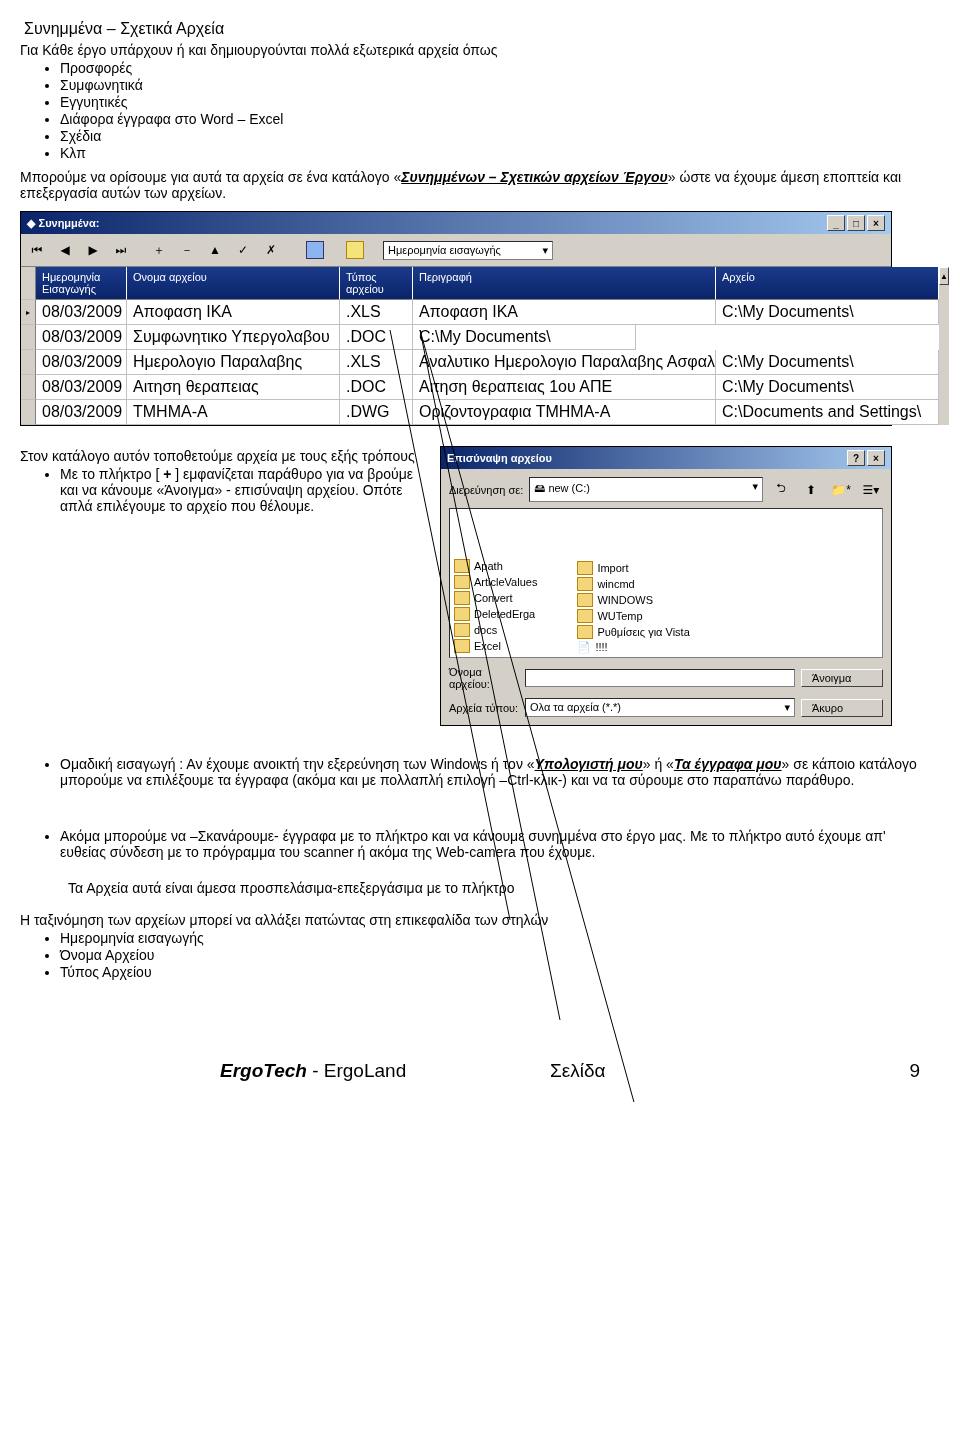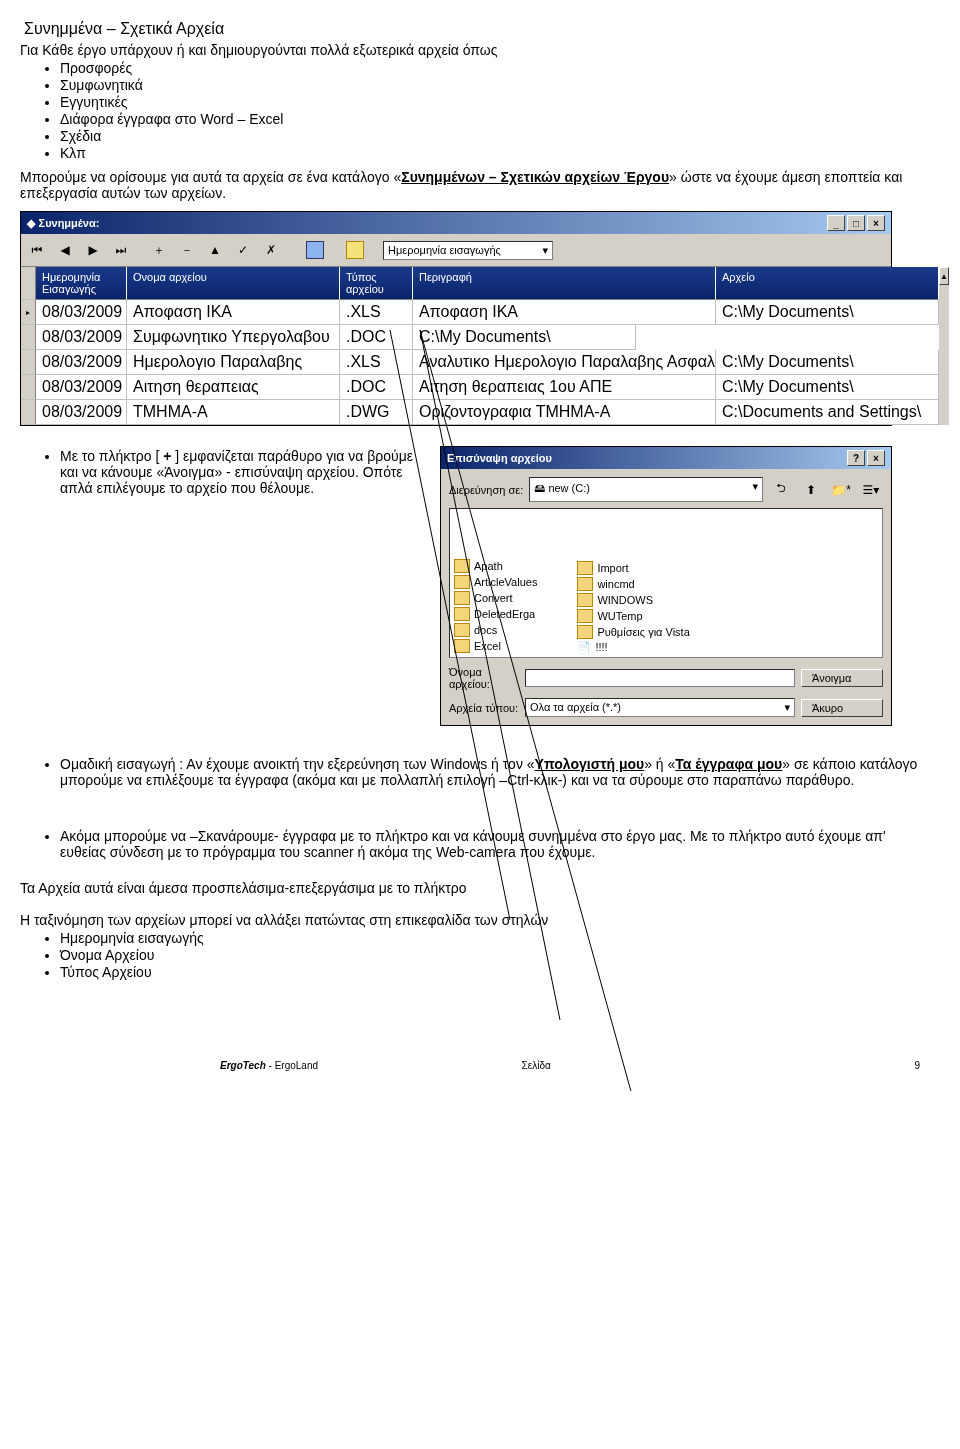--- a/index.html
+++ b/index.html
@@ -21,20 +21,21 @@
   }
   ul {
     margin: 2px 0 8px 0;
     padding-left: 40px;
   }
   li {
     margin: 1px 0;
   }
   .underline {
     text-decoration: underline;
+    font-style: italic;
   }
   .bold {
     font-weight: bold;
   }
   .screenshot1 {
     border: 1px solid #000;
     background: #d4d0c8;
     font-family: Tahoma, sans-serif;
     font-size: 11px;
     margin: 10px 0;
@@ -204,21 +205,21 @@
     border-right-color: #404040;
     border-bottom-color: #404040;
     padding: 2px 10px;
     width: 60px;
     text-align: left;
   }
   .footer {
     margin-top: 80px;
     display: flex;
     justify-content: space-between;
-    font-size: 10px;
+    font-size: 19px;
   }
   .footer .left .bi { font-weight:bold; font-style:italic;}
   svg.arrowlines {
     position: absolute;
     top: 0;
     left: 0;
     pointer-events: none;
   }
   .relwrap {
     position: relative;
@@ -335,20 +336,21 @@
           </div>
     </div>
     <div class="scrollv">
       <div style="height:16px;border:1px solid #fff;border-right-color:#404040;border-bottom-color:#404040;display:flex;align-items:center;justify-content:center;font-size:8px;">▲</div>
     </div>
   </div>
 </div>
 
 <div class="section-bottom">
   <div class="lefttext">
+    <p>Στον κατάλογο αυτόν τοποθετούμε αρχεία με τους εξής τρόπους</p>
     <ul>
       <li>
         <span>Με το πλήκτρο [ </span><span class="bold">+</span><span> ] εμφανίζεται παράθυρο για να βρούμε και να κάνουμε «Άνοιγμα» - επισύναψη αρχείου. Οπότε απλά επιλέγουμε το αρχείο που θέλουμε.</span>
       </li>
     </ul>
   </div>
 
   <div class="filedialog">
     <div class="titlebar">
       <span>Επισύναψη αρχείου</span>
@@ -443,21 +445,21 @@
 <ul style="margin-top:30px;">
   <li>
     <span>Ομαδική εισαγωγή  : Αν έχουμε ανοικτή την εξερεύνηση των Windows ή τον «</span><span class="underline bold">Υπολογιστή μου</span><span>»  ή «</span><span class="underline bold">Τα έγγραφα μου</span><span>» σε κάποιο κατάλογο μπορούμε να επιλέξουμε τα έγγραφα (ακόμα και με πολλαπλή επιλογή –Ctrl-κλικ-) και να τα σύρουμε στο παραπάνω παράθυρο.</span>
   </li>
 </ul>
 
 <ul style="margin-top:40px;">
   <li>Ακόμα μπορούμε να –Σκανάρουμε- έγγραφα με το πλήκτρο και να κάνουμε συνημμένα στο έργο μας.  Με το πλήκτρο αυτό έχουμε απ' ευθείας σύνδεση με το πρόγραμμα του scanner ή ακόμα της Web-camera που έχουμε.</li>
 </ul>
 
-<p style="margin-top:20px;">Τα Αρχεία αυτά είναι άμεσα προσπελάσιμα-επεξεργάσιμα με το πλήκτρο</p>
+<p style="margin-top:20px;margin-left:48px;">Τα Αρχεία αυτά είναι άμεσα προσπελάσιμα-επεξεργάσιμα με το πλήκτρο</p>
 
 <p style="margin-top:16px;">Η ταξινόμηση των αρχείων μπορεί να αλλάξει πατώντας στη επικεφαλίδα των στηλών</p>
 <ul>
   <li>Ημερομηνία εισαγωγής</li>
   <li>Όνομα Αρχείου</li>
   <li>Τύπος Αρχείου</li>
 </ul>
 
 <svg class="arrowlines" width="900" height="1300">
   <line x1="370" y1="310" x2="490" y2="900" stroke="#000" stroke-width="1"></line>

